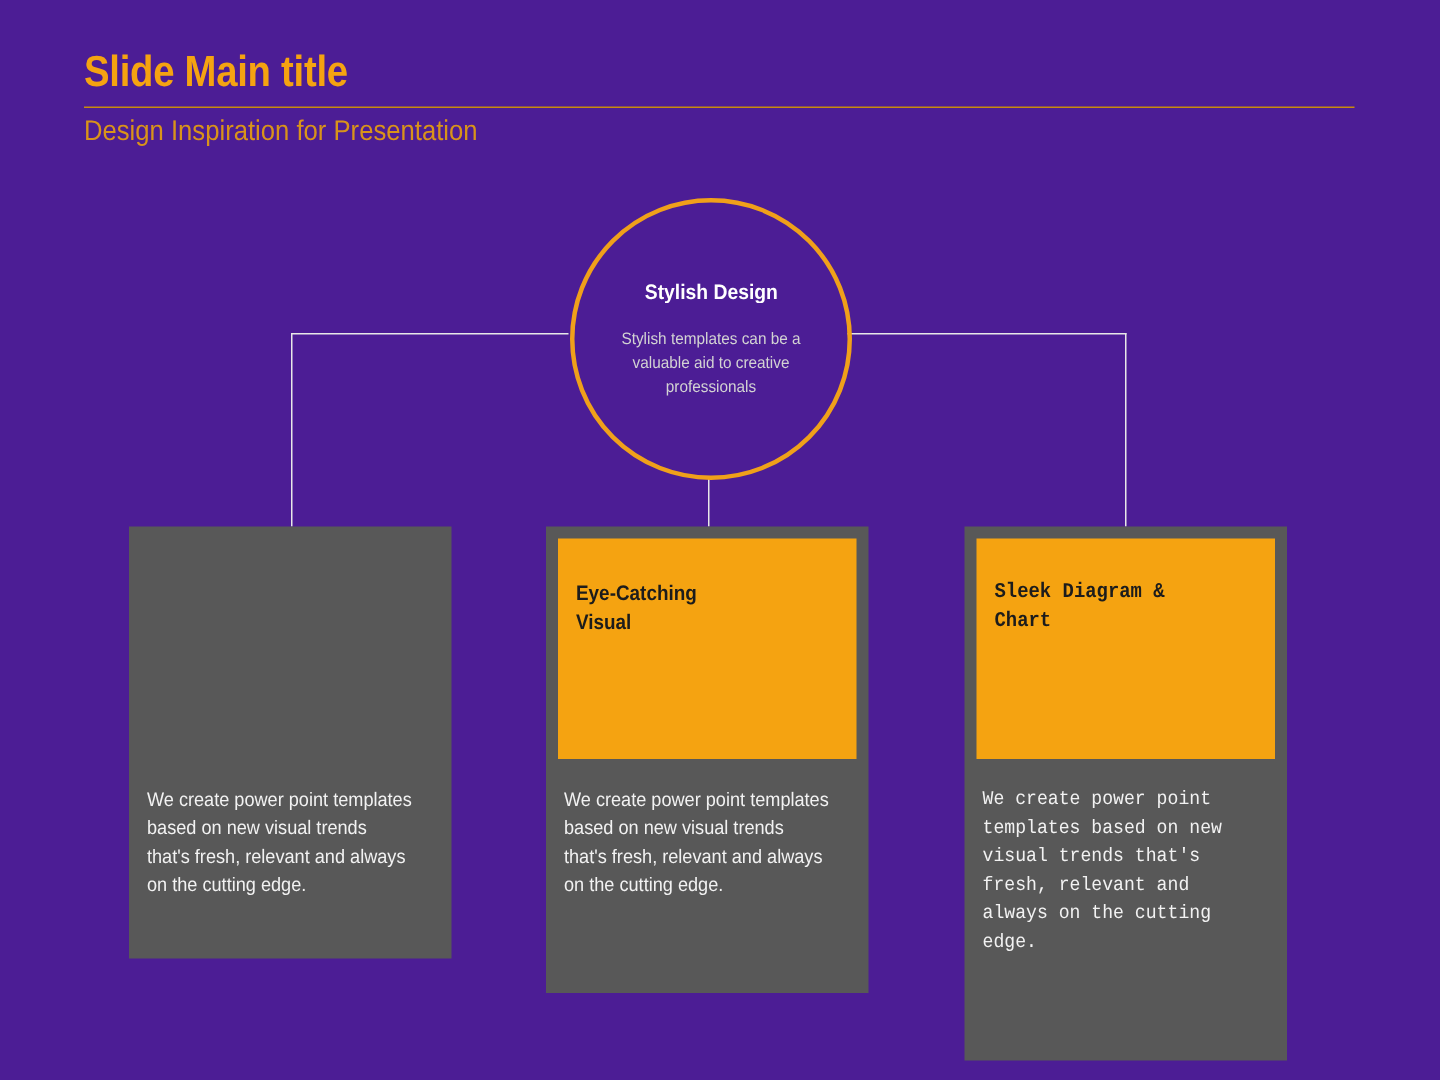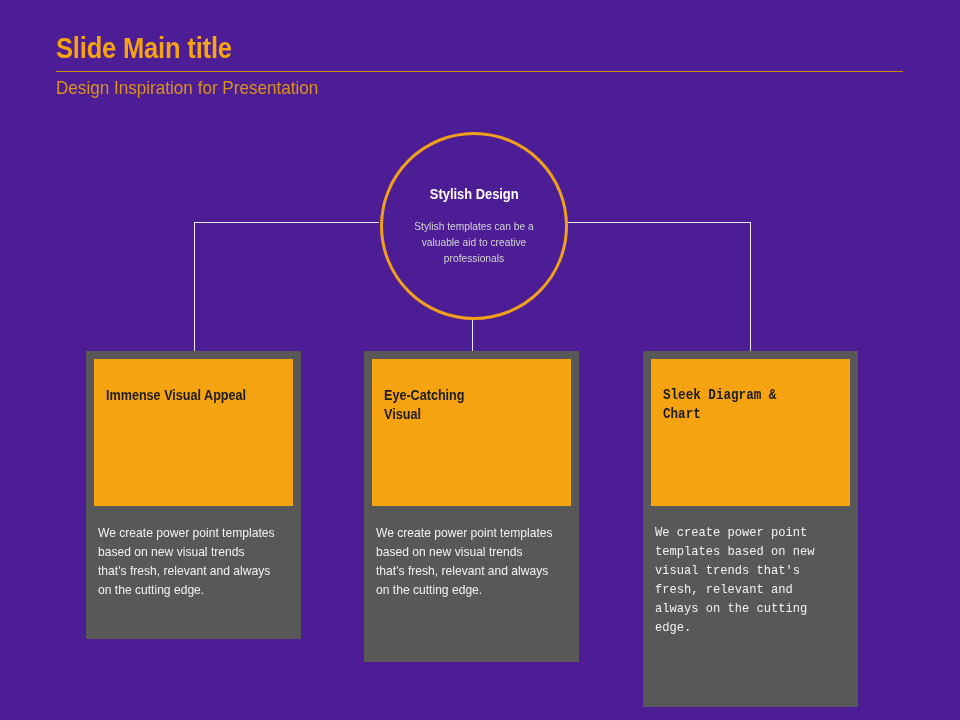--- a/index.html
+++ b/index.html
@@ -157,23 +157,20 @@
   <div class="connector conn-h-right"></div>
   <div class="connector conn-v-right"></div>
   <div class="connector conn-v-mid"></div>
 
   <div class="hub-circle">
     <div class="hub-title">Stylish Design</div>
     <div class="hub-desc">Stylish templates can be a valuable aid to creative professionals</div>
   </div>
 
   <div class="card card-1">
-    <div class="card-panel">
-      <div class="card-heading">Immense Visual Appeal</div>
-    </div>
     <div class="card-body">We create power point templates based on new visual trends that's fresh, relevant and always on the cutting edge.</div>
   </div>
 
   <div class="card card-2">
     <div class="card-panel">
       <div class="card-heading">Eye-Catching
 Visual</div>
     </div>
     <div class="card-body">We create power point templates based on new visual trends that's fresh, relevant and always on the cutting edge.</div>
   </div>

